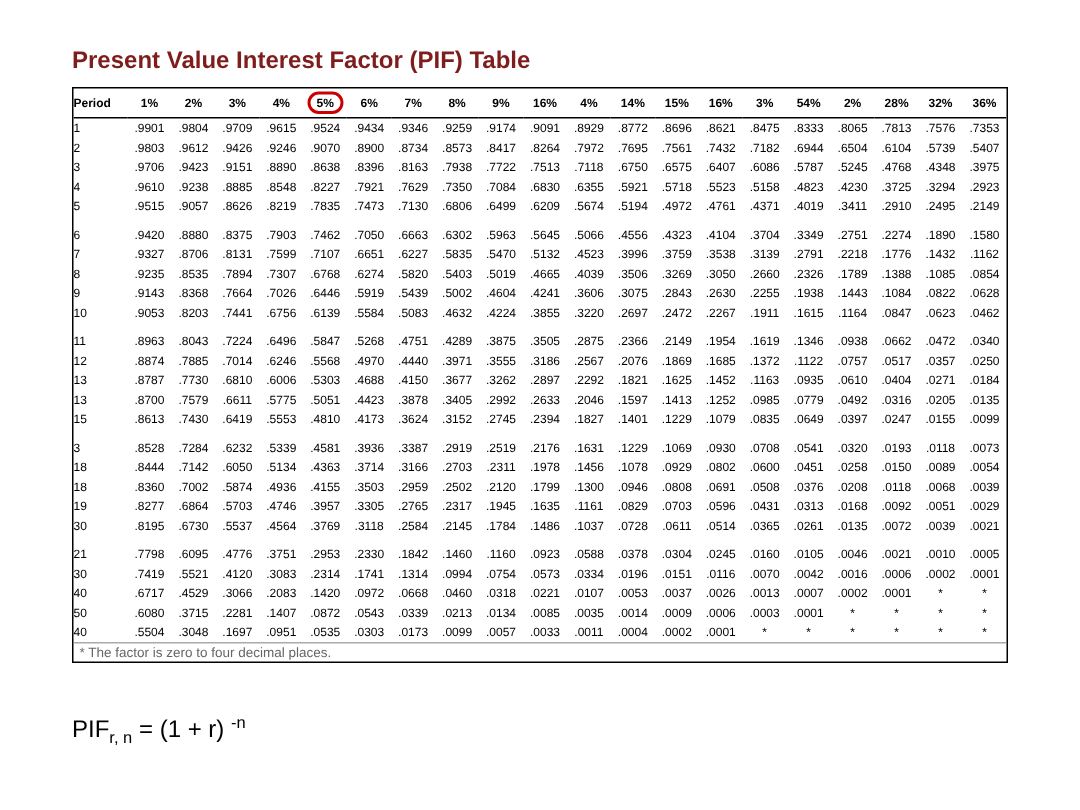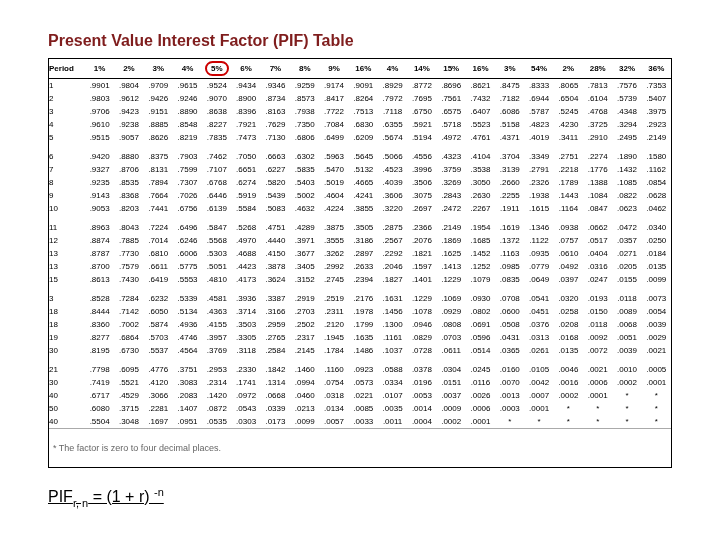--- a/index.html
+++ b/index.html
@@ -46,27 +46,26 @@
   .highlight {
     display: inline-block;
     border: 2px solid #cc0000;
     border-radius: 9px;
     padding: 0 4px;
     line-height: 11px;
   }
   .footnote {
     font-size: 9px;
     color: #666;
-    padding: 14px 4px;
+    padding: 1px 4px;
     border-top: 1px solid #aaa;
   }
   .formula {
     font-size: 16px;
-    margin-top: 18px;
-    text-decoration: underline;
+    margin-top: 34px;
   }
   .formula sub { font-size: 11px; }
   .formula sup { font-size: 11px; }
 </style>
 </head>
 <body>
 
 <div class="title">Present Value Interest Factor (PIF) Table</div>
 
 <div class="table-wrap">

